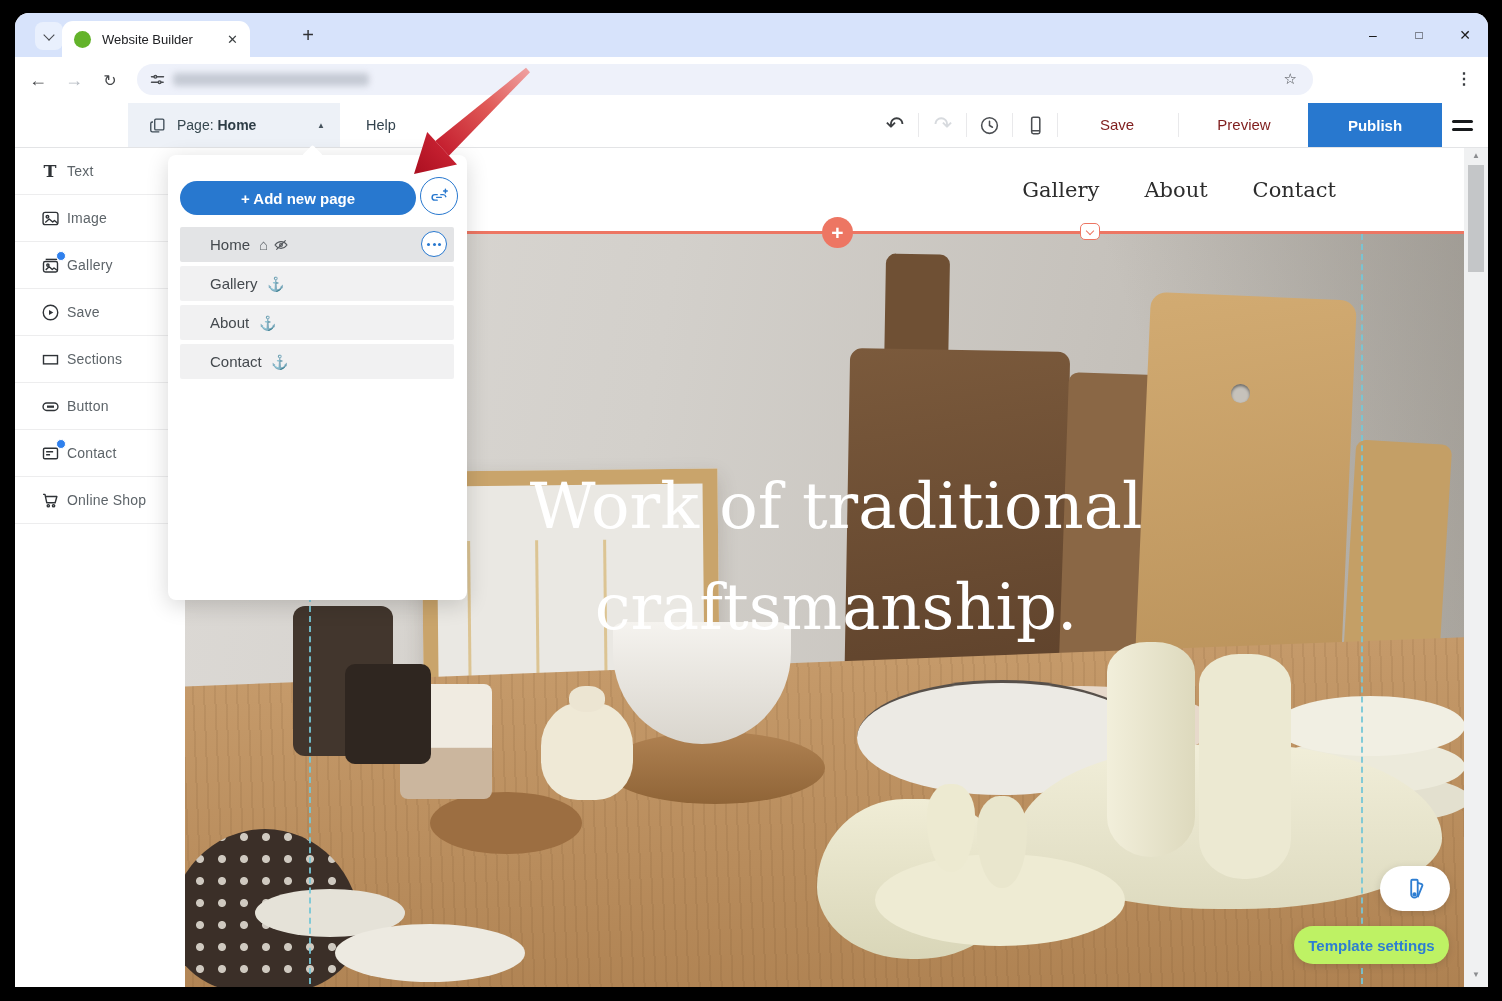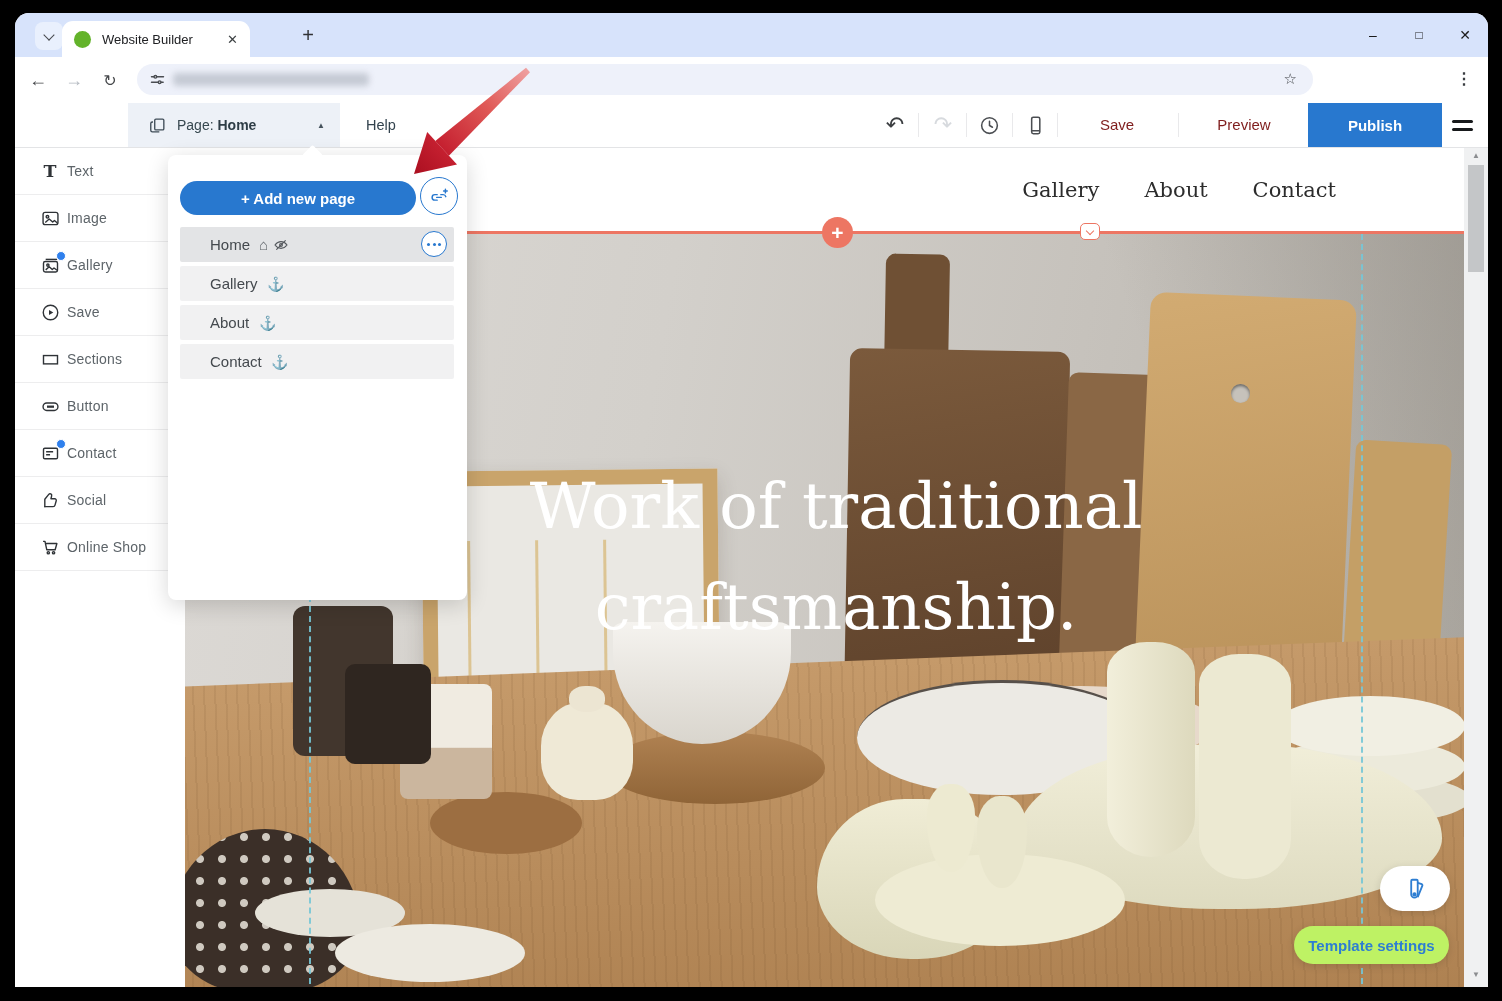--- a/index.html
+++ b/index.html
@@ -407,29 +407,20 @@
             <svg class="ic" width="21" height="21" viewBox="0 0 24 24" fill="none" stroke="currentColor" stroke-width="1.6">
                 <rect x="4" y="6" width="16" height="12" rx="1.5"></rect>
                 <path d="M7 10h8M7 13.5h4.5"></path>
               </svg>
             <span class="sbdot"></span>
           </span>
           <span class="sblabel">Contact</span>
         </div>
         <div class="sbitem">
           <span class="sbicon">
-            <svg class="ic" width="21" height="21" viewBox="0 0 24 24" fill="none" stroke="currentColor" stroke-width="1.6" stroke-linejoin="round" stroke-linecap="round">
-                <path d="M5.5 11.5v7.5"></path>
-                <path d="M5.5 19h9.5a2.2 2.2 0 0 0 2.15-1.7l1.4-5a1.8 1.8 0 0 0-1.75-2.3h-4.3l.8-3.3a1.9 1.9 0 0 0-3.3-1.7l-4.5 5.5"></path>
-              </svg>
-          </span>
-          <span class="sblabel">Social</span>
-        </div>
-        <div class="sbitem">
-          <span class="sbicon">
             <svg class="ic" width="21" height="21" viewBox="0 0 24 24" fill="none" stroke="currentColor" stroke-width="1.6" stroke-linejoin="round">
                 <path d="M3.5 5h2.2l2 9.5h9.6l2-7H7"></path>
                 <circle cx="9.5" cy="18" r="1.3"></circle>
                 <circle cx="15.5" cy="18" r="1.3"></circle>
               </svg>
           </span>
           <span class="sblabel">Online Shop</span>
         </div>
       </div>
 

